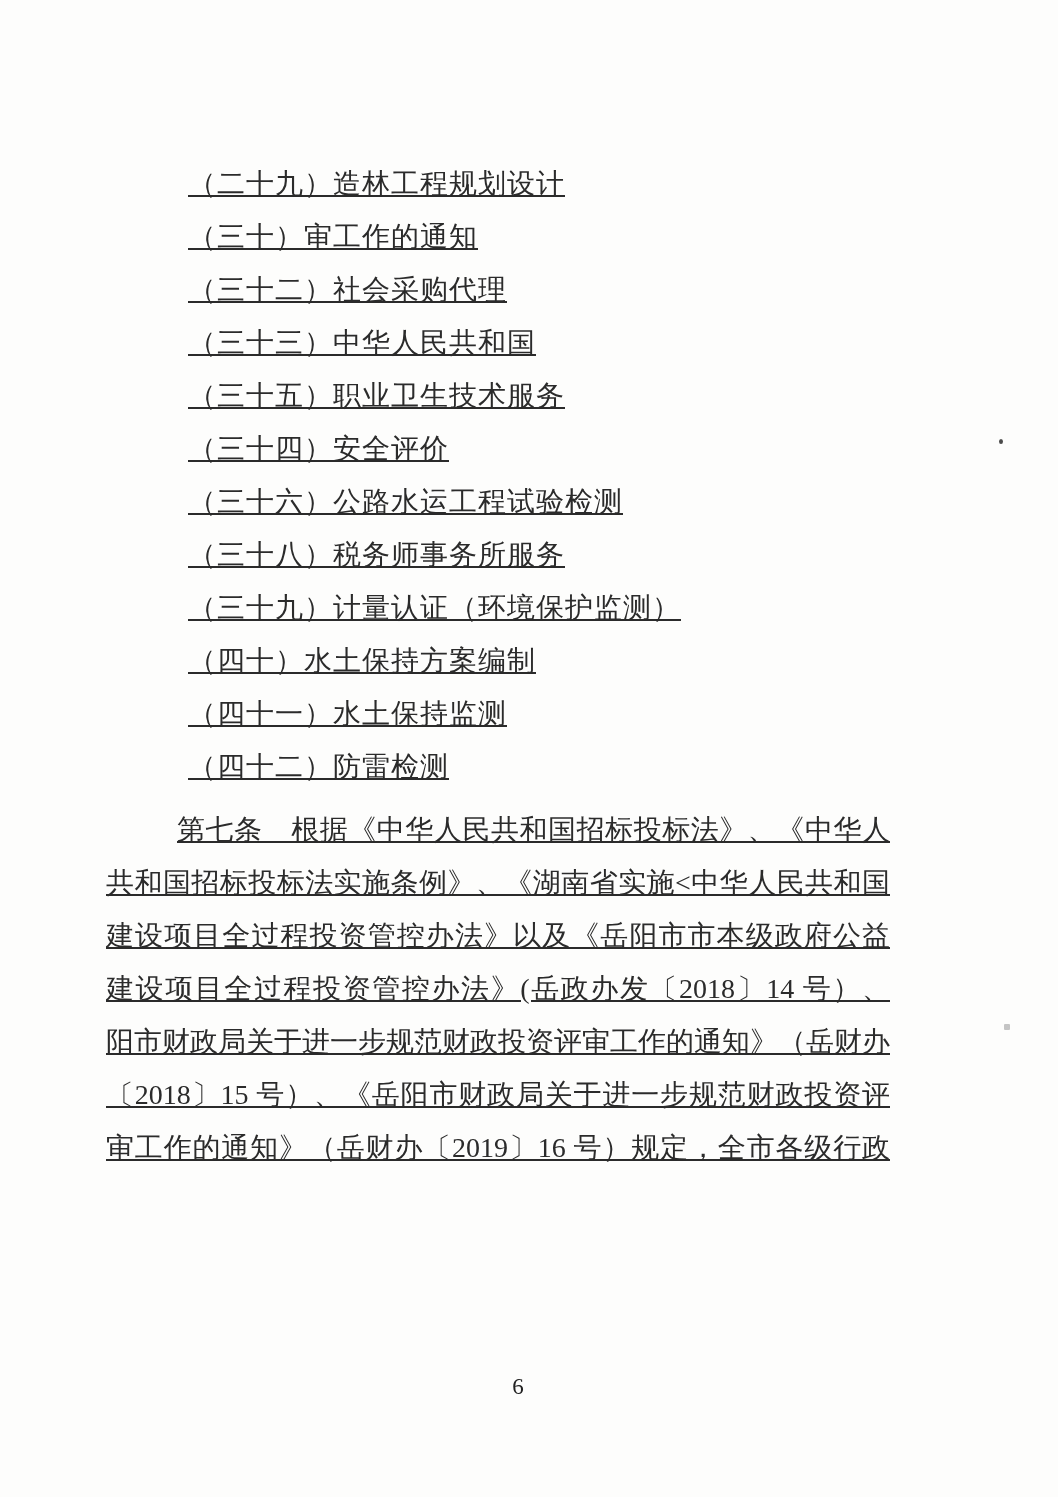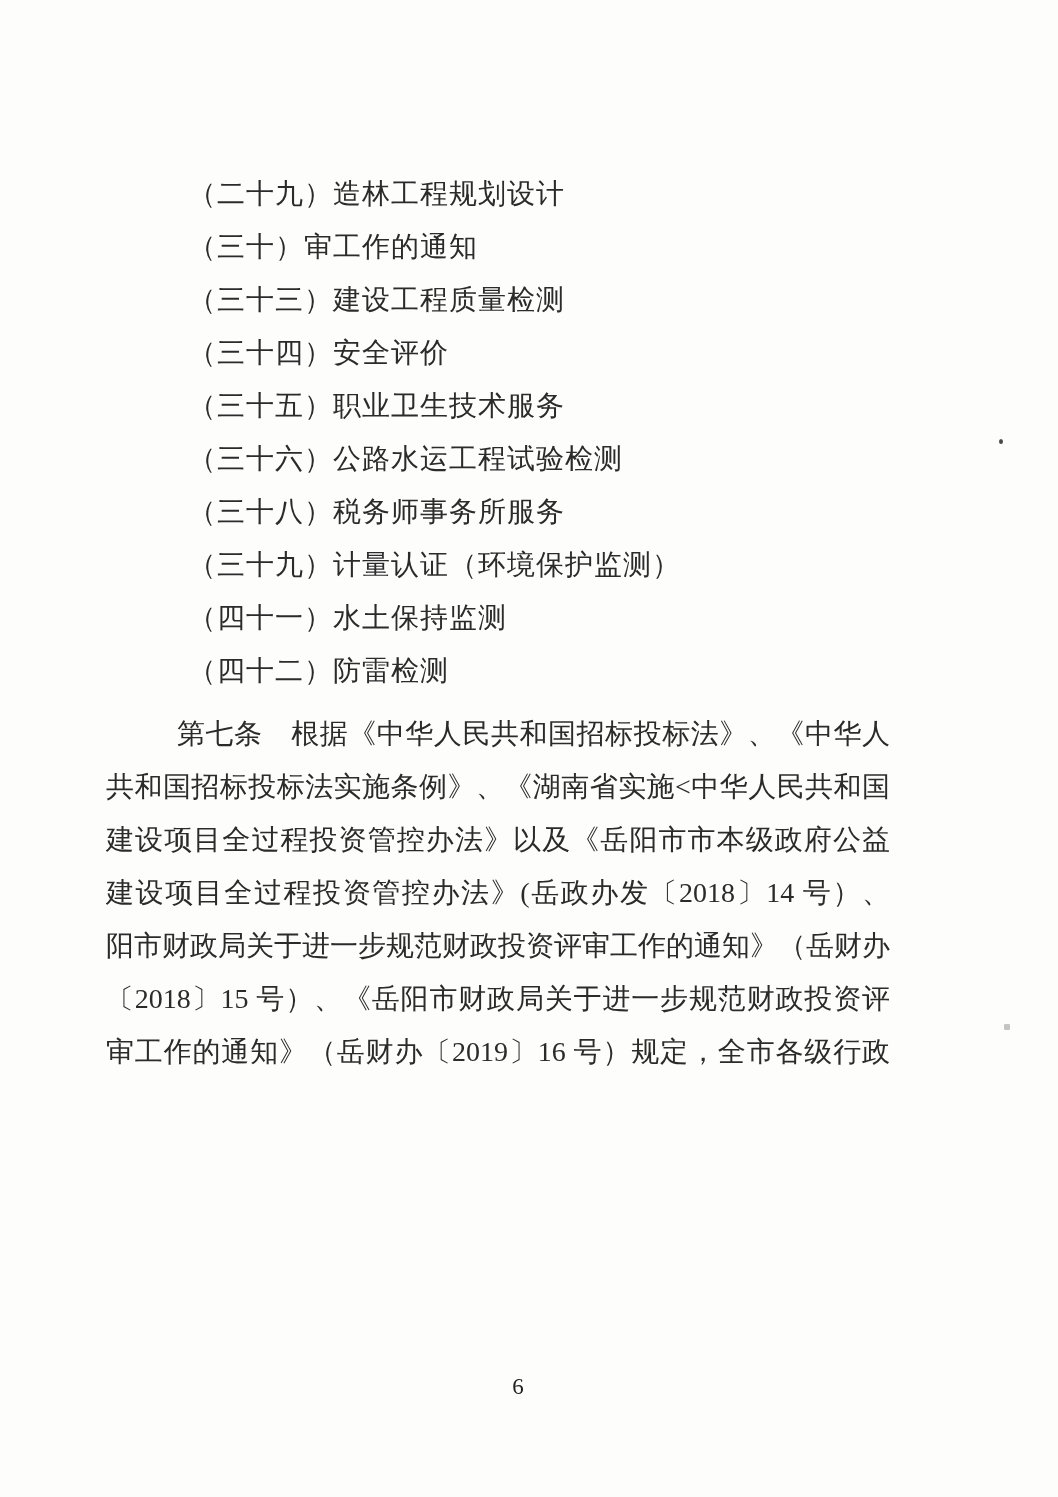--- a/index.html
+++ b/index.html
@@ -15,22 +15,23 @@
     color: #2b2b2b;
     overflow: hidden;
   }
   .page {
     position: absolute;
     inset: 0;
   }
   .content {
     position: absolute;
     left: 106px;
-    top: 167px;
+    top: 157px;
     width: 784px;
+    text-decoration: underline;
   }
   .line {
     height: 53px;
     line-height: 53px;
     font-size: 28px;
     white-space: nowrap;
   }
   .list-block .line {
     padding-left: 82px;
     letter-spacing: 1px;
@@ -80,26 +81,28 @@
 </head>
 <body style="background: rgb(253, 253, 252); color: rgb(43, 43, 43);">
 
 <div class="page">
 
   <div class="content">
 
     <div class="list-block">
         <div class="line">（二十九）造林工程规划设计</div>
         <div class="line">（三十）审工作的通知</div>
-        <div class="line">（三十三）建设工程质量检测</div>
+        <div class="line">（三十二）社会采购代理</div>
+        <div class="line">（三十三）中华人民共和国</div>
+        <div class="line">（三十五）职业卫生技术服务</div>
         <div class="line">（三十四）安全评价</div>
-        <div class="line">（三十五）职业卫生技术服务</div>
         <div class="line">（三十六）公路水运工程试验检测</div>
         <div class="line">（三十八）税务师事务所服务</div>
         <div class="line">（三十九）计量认证（环境保护监测）</div>
+        <div class="line">（四十）水土保持方案编制</div>
         <div class="line">（四十一）水土保持监测</div>
         <div class="line">（四十二）防雷检测</div>
       </div>
 
     <div class="para-block">
         <div class="line">第七条　根据《中华人民共和国招标投标法》、《中华人民</div>
         <div class="line">共和国招标投标法实施条例》、《湖南省实施&lt;中华人民共和国</div>
         <div class="line">建设项目全过程投资管控办法》以及《岳阳市市本级政府公益</div>
         <div class="line">建设项目全过程投资管控办法》(岳政办发〔2018〕14 号）、《岳</div>
         <div class="line">阳市财政局关于进一步规范财政投资评审工作的通知》（岳财办</div>

